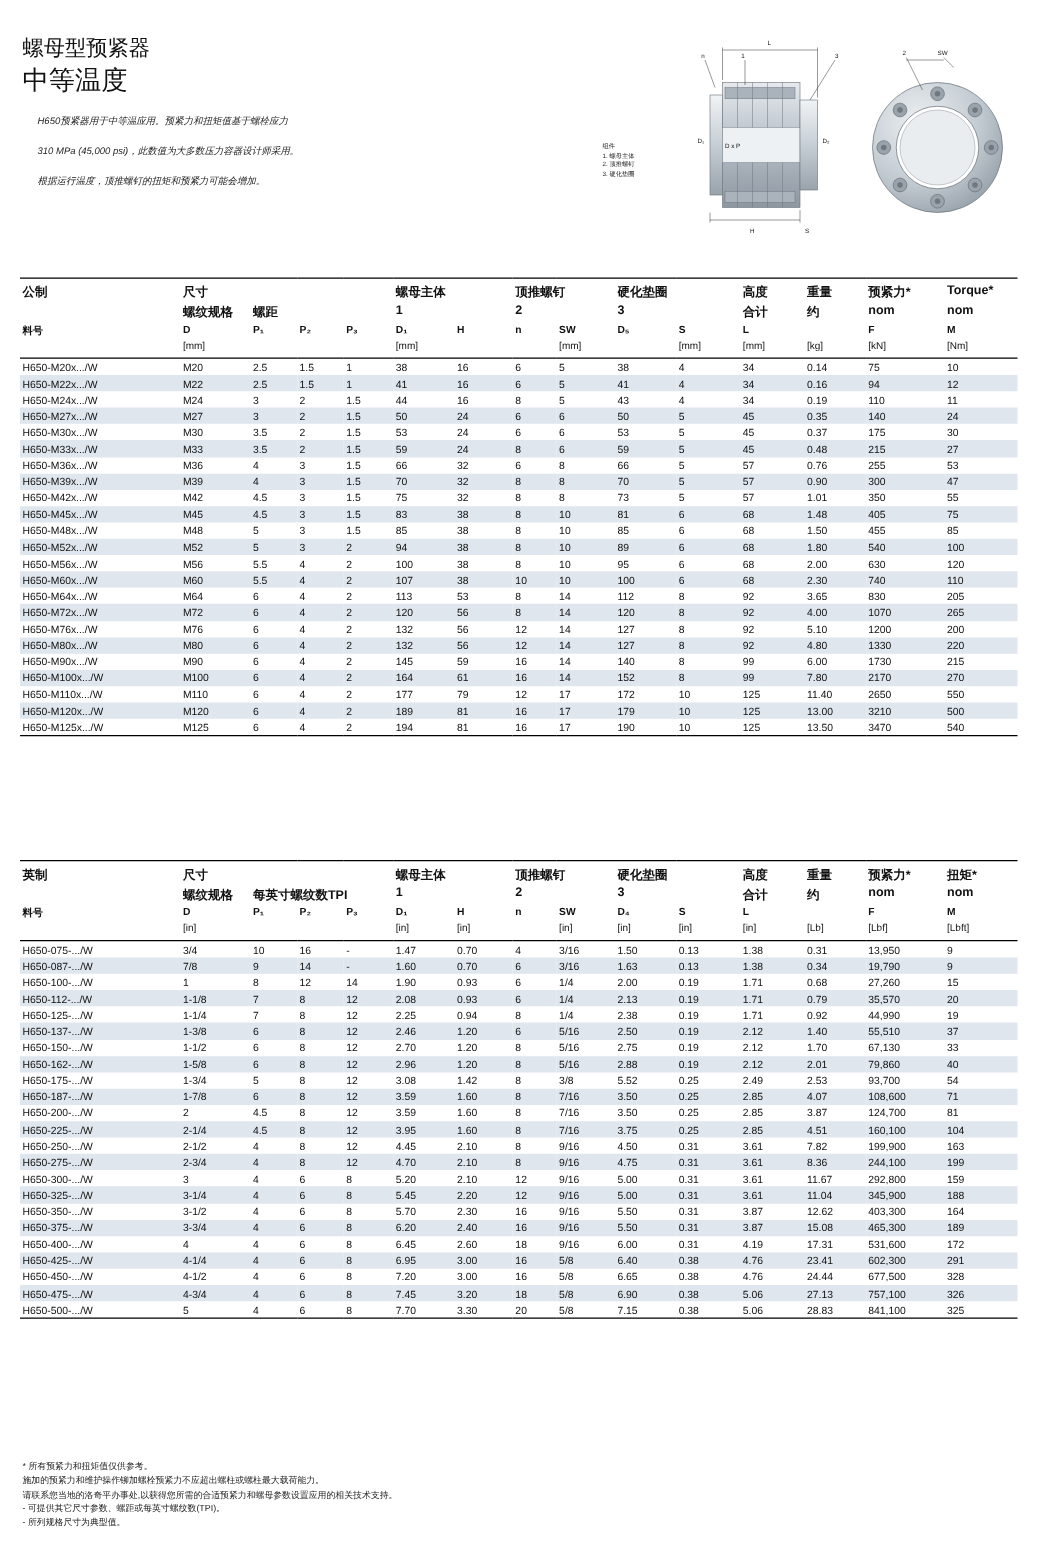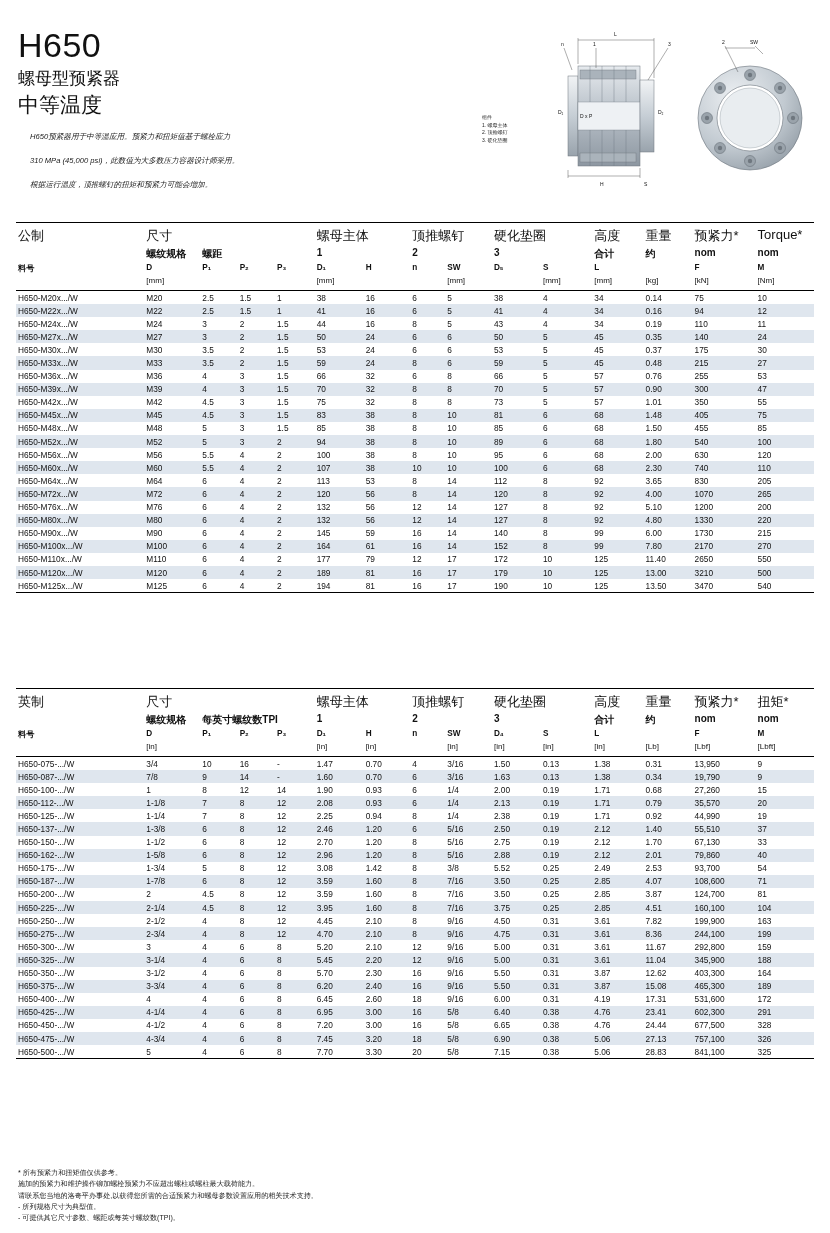--- a/index.html
+++ b/index.html
@@ -25,42 +25,41 @@
   .figure{position:absolute;right:8px;top:18px;width:350px;height:182px;}
   .fig-caption{position:absolute;left:10px;top:96px;font-size:5px;line-height:1.5;color:#222;}
 
   
   .tbl{position:absolute;left:16px;width:798px;border-collapse:collapse;font-size:8.2px;}
   #metric-table{top:222px;}
   #imperial-table{top:688px;}
   .tbl td,.tbl th{padding:0;margin:0;vertical-align:top;text-align:left;font-weight:400;}
   .rule-top{border-top:1.3px solid #000;}
   .rule-bottom{border-bottom:1.3px solid #000;margin-top:44px;}
-  .grp-row td{font-size:13px;font-weight:400;padding:4px 2px 1px 2px;white-space:nowrap;margin-left:16px;}
+  .grp-row td{font-size:10px;font-weight:700;padding:4px 2px 1px 2px;white-space:nowrap;margin-left:16px;}
   .sub-row td{font-size:10px;font-weight:700;padding:1px 2px 1px 2px;white-space:nowrap;}
   .sub2-row td{font-size:8.2px;font-weight:700;padding:1px 2px 1px 2px;white-space:nowrap;}
   .unit-row td{font-size:8px;padding:1px 2px 5px 2px;white-space:nowrap;}
   .data-row td{font-size:8.3px;padding:1.55px 2px;white-space:nowrap;}
   .data-row.alt{background:#dfe6ee;}
 
   
 
   
   .notes{position:absolute;left:18px;top:1168px;width:700px;font-size:7.1px;line-height:1.6;color:#222;}
   .notes div{margin:0;}
 
   .fig svg{display:block;}
 </style>
 </head>
 <body>
 
 <div class="page">
 
   <div class="header">
-    <div class="prod-code">H650</div>
     <div class="prod-name">螺母型预紧器</div>
     <div class="prod-name2">中等温度</div>
     <div class="intro">
       <p>H650预紧器用于中等温应用。预紧力和扭矩值基于螺栓应力</p>
       <p>310 MPa (45,000 psi)，此数值为大多数压力容器设计师采用。</p>
       <p>根据运行温度，顶推螺钉的扭矩和预紧力可能会增加。</p>
     </div>
   </div>
 
   <div class="figure fig">
@@ -1115,17 +1114,17 @@
           <td>841,100</td>
           <td>325</td>
         </tr>
       </tbody>
   </table>
 
   <div class="notes">
     <div>* 所有预紧力和扭矩值仅供参考。</div>
     <div>施加的预紧力和维护操作铆加螺栓预紧力不应超出螺柱或螺柱最大载荷能力。</div>
     <div>请联系您当地的洛奇平办事处,以获得您所需的合适预紧力和螺母参数设置应用的相关技术支持。</div>
+    <div>- 可提供其它尺寸参数、螺距或每英寸螺纹数(TPI)。</div>
     <div>- 所列规格尺寸为典型值。</div>
-    <div>- 可提供其它尺寸参数、螺距或每英寸螺纹数(TPI)。</div>
   </div>
 
 </div>
 
 </body></html>

